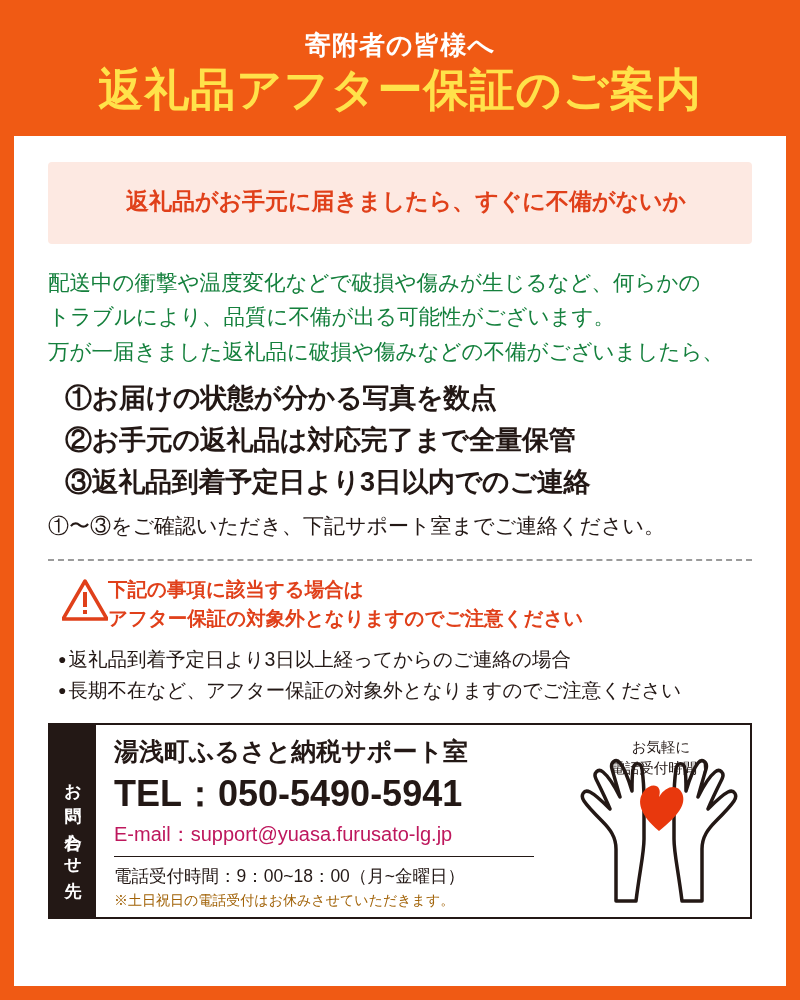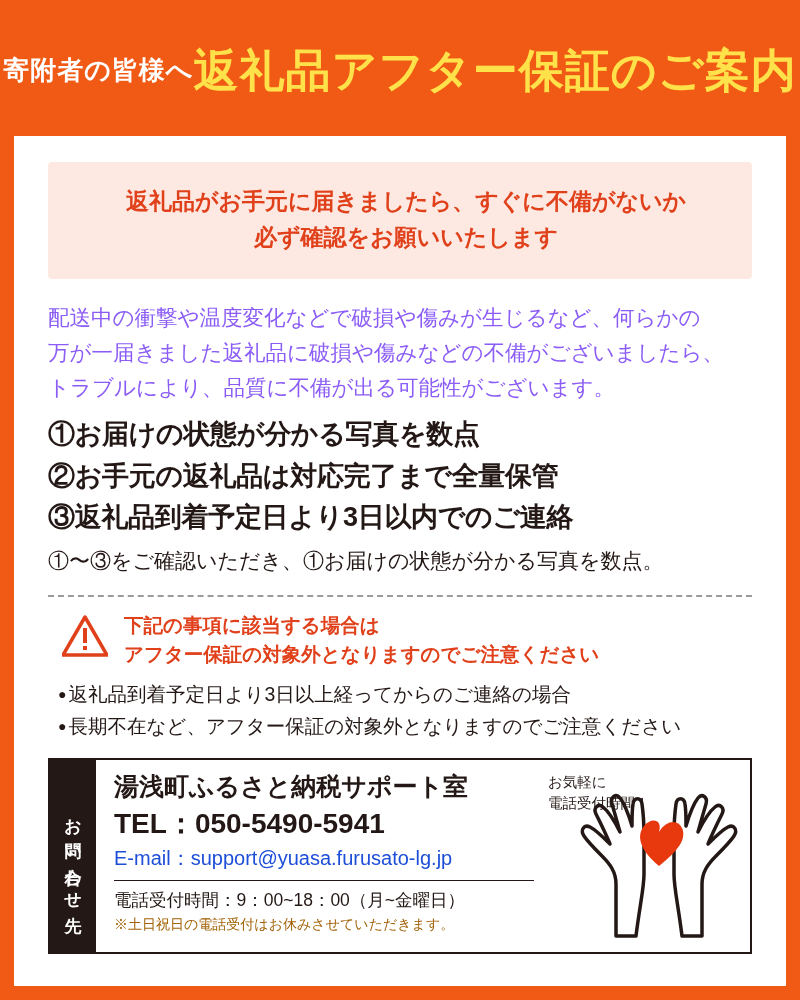--- a/index.html
+++ b/index.html
@@ -19,20 +19,21 @@
     height: 1000px;
     background: #f05a14;
     box-sizing: border-box;
     padding: 0;
   }
   
   .header {
     height: 136px;
     background: #f05a14;
     display: flex;
+    flex-direction: column;
     align-items: center;
     justify-content: center;
     padding-top: 6px;
     box-sizing: border-box;
   }
   .header-sub {
     color: #ffffff;
     font-size: 26px;
     font-weight: bold;
     letter-spacing: 1px;
@@ -64,29 +65,30 @@
     padding: 22px 10px 24px 22px;
     text-align: center;
     color: #e0401a;
     font-size: 23px;
     font-weight: bold;
     line-height: 1.55;
   }
   
   .para {
     margin-top: 22px;
-    color: #8b5cf6;
+    color: #15803d;
     font-size: 21.5px;
     line-height: 1.62;
     letter-spacing: 0px;
   }
   .para div { white-space: nowrap; }
   
   .emph-list {
     margin-top: 8px;
+    margin-left: 17px;
   }
   .emph {
     color: #231815;
     font-size: 27px;
     font-weight: bold;
     line-height: 1.55;
     white-space: nowrap;
     letter-spacing: -0.3px;
   }
   .closing {
@@ -99,21 +101,20 @@
   
   .divider {
     margin: 18px 0 14px 0;
     border-top: 2px dashed #9b9b9b;
     height: 0;
   }
   
   .warn-row {
     display: flex;
     align-items: flex-start;
-    gap: 16px;
     padding-left: 14px;
   }
   .warn-icon {
     width: 46px;
     height: 42px;
     flex: 0 0 auto;
     margin-top: 4px;
   }
   .warn-text {
     color: #e0401a;
@@ -167,28 +168,28 @@
   }
   .org {
     color: #231815;
     font-size: 25px;
     font-weight: bold;
     letter-spacing: 0px;
     white-space: nowrap;
   }
   .tel {
     color: #231815;
-    font-size: 28px;
+    font-size: 36px;
     font-weight: bold;
     letter-spacing: 0px;
     margin-top: 2px;
     white-space: nowrap;
   }
   .email {
-    color: #1d4ed8;
+    color: #be185d;
     font-size: 20px;
     margin-top: 2px;
     white-space: nowrap;
   }
   .hours-sep {
     margin-top: 8px;
     border-top: 1px solid #231815;
     width: 420px;
   }
   .hours {
@@ -207,59 +208,58 @@
   .illus {
     position: absolute;
     right: 6px;
     top: 4px;
     width: 200px;
     height: 186px;
   }
   .illus-caption {
     position: absolute;
     top: 8px;
-    left: 4px;
+    left: 29px;
     width: 176px;
-    text-align: left;
+    text-align: center;
     color: #231815;
     font-size: 14.5px;
     line-height: 1.45;
   }
   .illus-caption .l2 { display: block; }
 </style>
 </head>
 <body>
 
 <div class="page">
 
   <div class="header">
     <div class="header-sub">寄附者の皆様へ</div>
     <div class="header-main">返礼品アフター保証のご案内</div>
   </div>
 
   <div class="body-card">
 
     <div class="notice">
       <div>返礼品がお手元に届きましたら、すぐに不備がないか</div>
-      <div>必ず確認をお願いいたします</div>
     </div>
 
     <div class="para">
       <div>配送中の衝撃や温度変化などで破損や傷みが生じるなど、何らかの</div>
+      <div>トラブルにより、品質に不備が出る可能性がございます。</div>
       <div>万が一届きました返礼品に破損や傷みなどの不備がございましたら、</div>
-      <div>トラブルにより、品質に不備が出る可能性がございます。</div>
     </div>
 
     <div class="emph-list">
       <div class="emph">①お届けの状態が分かる写真を数点</div>
       <div class="emph">②お手元の返礼品は対応完了まで全量保管</div>
       <div class="emph">③返礼品到着予定日より3日以内でのご連絡</div>
     </div>
 
-    <div class="closing">①〜③をご確認いただき、①お届けの状態が分かる写真を数点。</div>
+    <div class="closing">①〜③をご確認いただき、下記サポート室までご連絡ください。</div>
 
     <div class="divider"></div>
 
     <div class="warn-row">
       <svg class="warn-icon" viewBox="0 0 46 42">
         <polygon points="23,2 45,40 1,40" fill="none" stroke="#e0401a" stroke-width="3.5" stroke-linejoin="round"></polygon>
         <rect x="21" y="13" width="4" height="15" fill="#e0401a"></rect>
         <rect x="21" y="31" width="4" height="4" fill="#e0401a"></rect>
       </svg>
       <div>

